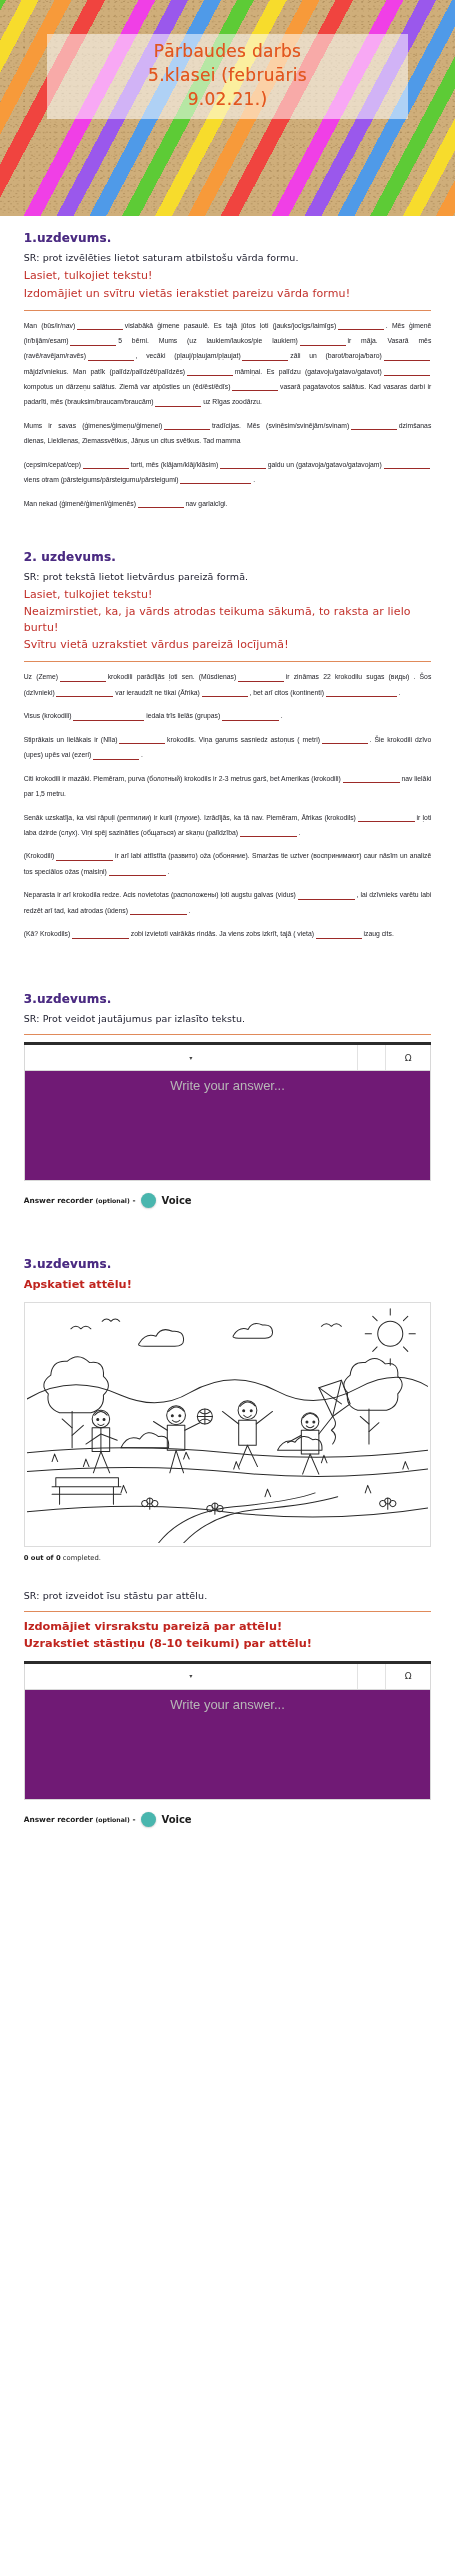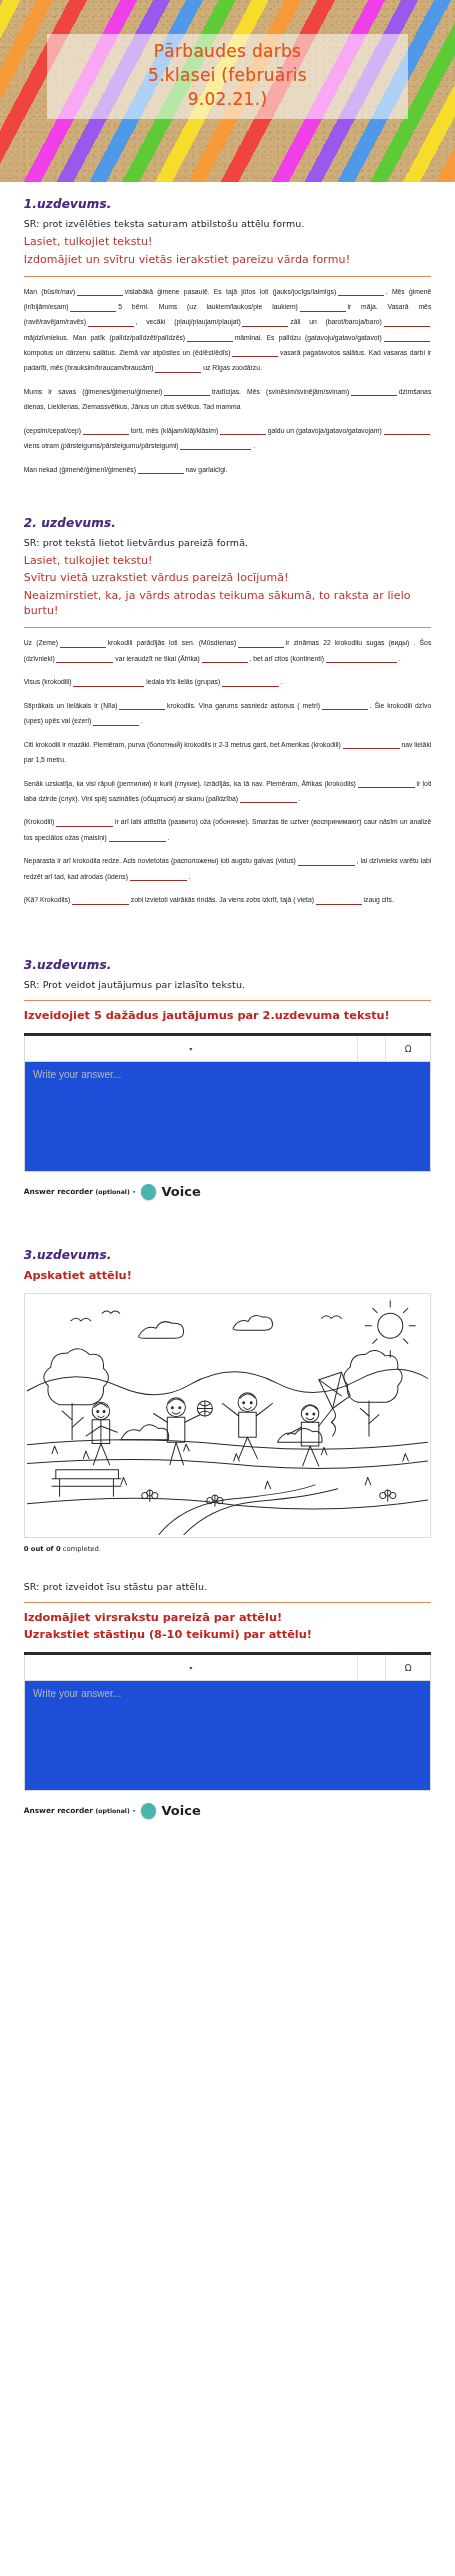--- a/index.html
+++ b/index.html
@@ -8,21 +8,21 @@
     width: 455px;
     background: #ffffff;
     font-family: "Liberation Sans", sans-serif;
     color: #202020;
   }
   .page { width: 455px; position: relative; overflow: hidden; }
 
   
   .header {
     position: relative;
-    height: 182px;
+    height: 216px;
     background: #0f172a;
     overflow: hidden;
   }
   .header .cork {
     position: absolute; inset: 0;
     background-color: #cfae7a;
     background-image:
       radial-gradient(circle at 12% 22%, rgba(120,85,40,.30) 0 0.7px, transparent 0.8px),
       radial-gradient(circle at 38% 64%, rgba(150,110,55,.28) 0 0.7px, transparent 0.8px),
       radial-gradient(circle at 72% 34%, rgba(110,78,35,.26) 0 0.8px, transparent 0.9px),
@@ -72,21 +72,20 @@
   .block { padding: 0 16.6px; }
 
   .task-num {
     font-family: "DejaVu Sans", sans-serif;
     font-size: 12px;
     color: #4b2b82;
     font-weight: 700;
     letter-spacing: 0.2px;
     margin: 15.4px 0 6px 7.1px;
     text-shadow: 0 0 0.4px rgba(75,43,130,.5);
-    font-style: italic;
   }
   .sr-line {
     font-family: "DejaVu Sans", sans-serif;
     font-size: 9.5px;
     color: #1b1b2b;
     line-height: 1.42;
     margin: 0 0 3.6px 7.1px;
     letter-spacing: 0.1px;
   }
   .red-line {
@@ -146,41 +145,42 @@
   }
   .tb-cell.grow { flex: 1 1 auto; border-right: 0.6px solid #e2e2e2; }
   .tb-cell.narrow { width: 28.4px; border-right: 0.6px solid #e2e2e2; }
   .tb-cell.omega { width: 44px; font-size: 9px; font-family:"DejaVu Sans",sans-serif; }
   .caret { font-size: 5.3px; color:#444; }
   .editor-area {
     border: 0.6px solid #d8d8d8; border-top: 0;
     min-height: 110px;
     padding: 7.1px 8.3px;
     color: #b7b7b7;
-    font-size: 10px;
-    background: #1d4ed8;
+    font-size: 13px;
+    background: #701a75;
+    text-align: center;
   }
 
   .recorder {
     display: flex; align-items: center; gap: 5.3px;
     margin: 12px 7.1px 6px 7.1px;
   }
   .recorder .lbl {
     font-family: "DejaVu Sans", sans-serif;
     font-weight: 700; font-size: 7.4px; color:#1d1d1d;
   }
   .recorder .lbl .opt { font-size: 6.2px; }
   .rec-btn {
     width: 15.4px; height: 15.4px; border-radius: 50%;
     background: #49b6ae;
     box-shadow: 0 0.6px 1.8px rgba(0,0,0,.25);
   }
   .recorder .voice {
     font-family: "DejaVu Sans", sans-serif;
-    font-weight: 700; font-size: 13px; color:#1d1d1d;
+    font-weight: 700; font-size: 10px; color:#1d1d1d;
   }
 
   
   .picture-wrap {
     margin: 6px 7.1px 4.7px 7.1px;
     border: 0.6px solid #dcdcdc;
     background: #fff;
     padding: 2.4px;
   }
   .picture-wrap svg { display:block; width:100%; height:auto; }
@@ -206,21 +206,21 @@
       <div class="tline">Pārbaudes darbs</div>
       <div class="tline">5.klasei (februāris</div>
       <div class="tline">9.02.21.)</div>
     </div>
   </div>
 
   <div class="content">
 
     <section class="block">
       <div class="task-num">1.uzdevums.</div>
-      <div class="sr-line">SR: prot izvēlēties teksta saturam atbilstošu attēlu formu.</div>
+      <div class="sr-line">SR: prot izvēlēties lietot saturam atbilstošu vārda formu.</div>
       <div class="red-line">Lasiet, tulkojiet tekstu!</div>
       <div class="red-line">Izdomājiet un svītru vietās ierakstiet pareizu vārda formu!</div>
       <hr class="rule">
 
       <div class="body-text">
         <p>Man (būs/ir/nav)<span class="blank"></span>vislabākā ģimene pasaulē. Es tajā jūtos ļoti (jauks/jocīgs/laimīgs)<span class="blank"></span>. Mēs ģimenē (ir/bijām/esam)<span class="blank"></span>5 bērni. Mums (uz laukiem/laukos/pie laukiem)<span class="blank"></span>ir māja. Vasarā mēs (ravē/ravējam/ravēs)<span class="blank"></span>, vecāki (pļauj/pļaujam/pļaujat)<span class="blank"></span>zāli un (barot/baroja/baro)<span class="blank"></span>mājdzīvniekus. Man patīk (palīdz/palīdzēt/palīdzēs)<span class="blank"></span>māmiņai. Es palīdzu (gatavoju/gatavo/gatavot)<span class="blank"></span>kompotus un dārzeņu salātus. Ziemā var atpūsties un (ēd/ēst/ēdīs)<span class="blank"></span>vasarā pagatavotos salātus. Kad vasaras darbi ir padarīti, mēs (brauksim/braucam/braucām)<span class="blank"></span>uz Rīgas zoodārzu.</p>
 
         <p>Mums ir savas (ģimenes/ģimeņu/ģimenei)<span class="blank"></span>tradīcijas. Mēs (svinēsim/svinējām/svinam)<span class="blank"></span>dzimšanas dienas, Lieldienas, Ziemassvētkus, Jāņus un citus svētkus. Tad mamma</p>
 
         <p>(cepsim/cepat/cep)<span class="blank"></span>torti, mēs (klājam/klāj/klāsim)<span class="blank"></span>galdu un (gatavoja/gatavo/gatavojam)<span class="blank"></span>viens otram (pārsteigums/pārsteigumu/pārsteigumi)<span class="blank w3"></span>.</p>
@@ -228,22 +228,22 @@
         <p>Man nekad (ģimenē/ģimenī/ģimenēs)<span class="blank"></span>nav garlaicīgi.</p>
       </div>
     </section>
 
     <div class="spacer-sm"></div>
 
     <section class="block">
       <div class="task-num">2. uzdevums.</div>
       <div class="sr-line">SR: prot tekstā lietot lietvārdus pareizā formā.</div>
       <div class="red-line">Lasiet, tulkojiet tekstu!</div>
+      <div class="red-line">Neaizmirstiet, ka, ja vārds atrodas teikuma sākumā, to raksta ar lielo burtu!</div>
       <div class="red-line">Svītru vietā uzrakstiet vārdus pareizā locījumā!</div>
-      <div class="red-line">Neaizmirstiet, ka, ja vārds atrodas teikuma sākumā, to raksta ar lielo burtu!</div>
       <hr class="rule">
 
       <div class="body-text">
         <p>Uz (Zeme)<span class="blank"></span>krokodili parādījās ļoti sen. (Mūsdienas)<span class="blank"></span>ir zināmas 22 krokodilu sugas (виды) . Šos (dzīvnieki)<span class="blank w2"></span>var ieraudzīt ne tikai (Āfrika)<span class="blank"></span>, bet arī citos (kontinenti)<span class="blank w3"></span>.</p>
 
         <p>Visus (krokodili)<span class="blank w3"></span>iedala trīs lielās (grupas)<span class="blank w2"></span>.</p>
 
         <p>Stiprākais un lielākais ir (Nīla)<span class="blank"></span>krokodils. Viņa garums sasniedz astoņus ( metri)<span class="blank"></span>. Šie krokodili dzīvo (upes) upēs vai (ezeri)<span class="blank"></span>.</p>
 
         <p>Citi krokodili ir mazāki. Piemēram, purva (болотный) krokodils ir 2-3 metrus garš, bet Amerikas (krokodili)<span class="blank w2"></span>nav lielāki par 1,5 metru.</p>
@@ -257,21 +257,20 @@
         <p>(Kā? Krokodils)<span class="blank w2"></span>zobi izvietoti vairākās rindās. Ja viens zobs izkrīt, tajā ( vieta)<span class="blank"></span>izaug cits.</p>
       </div>
     </section>
 
     <div class="spacer-md"></div>
 
     <section class="block">
       <div class="task-num">3.uzdevums.</div>
       <div class="sr-line">SR: Prot veidot jautājumus par izlasīto tekstu.</div>
       <hr class="rule">
-      <div class="prompt">Izveidojiet 5 dažādus jautājumus par 2.uzdevuma tekstu!</div>
 
       <div class="editor">
         <div class="editor-top"></div>
         <div class="editor-toolbar">
           <div class="tb-cell grow">
             <span class="caret">▼</span>
           </div>
           <div class="tb-cell narrow"></div>
           <div class="tb-cell omega">Ω</div>
         </div>

